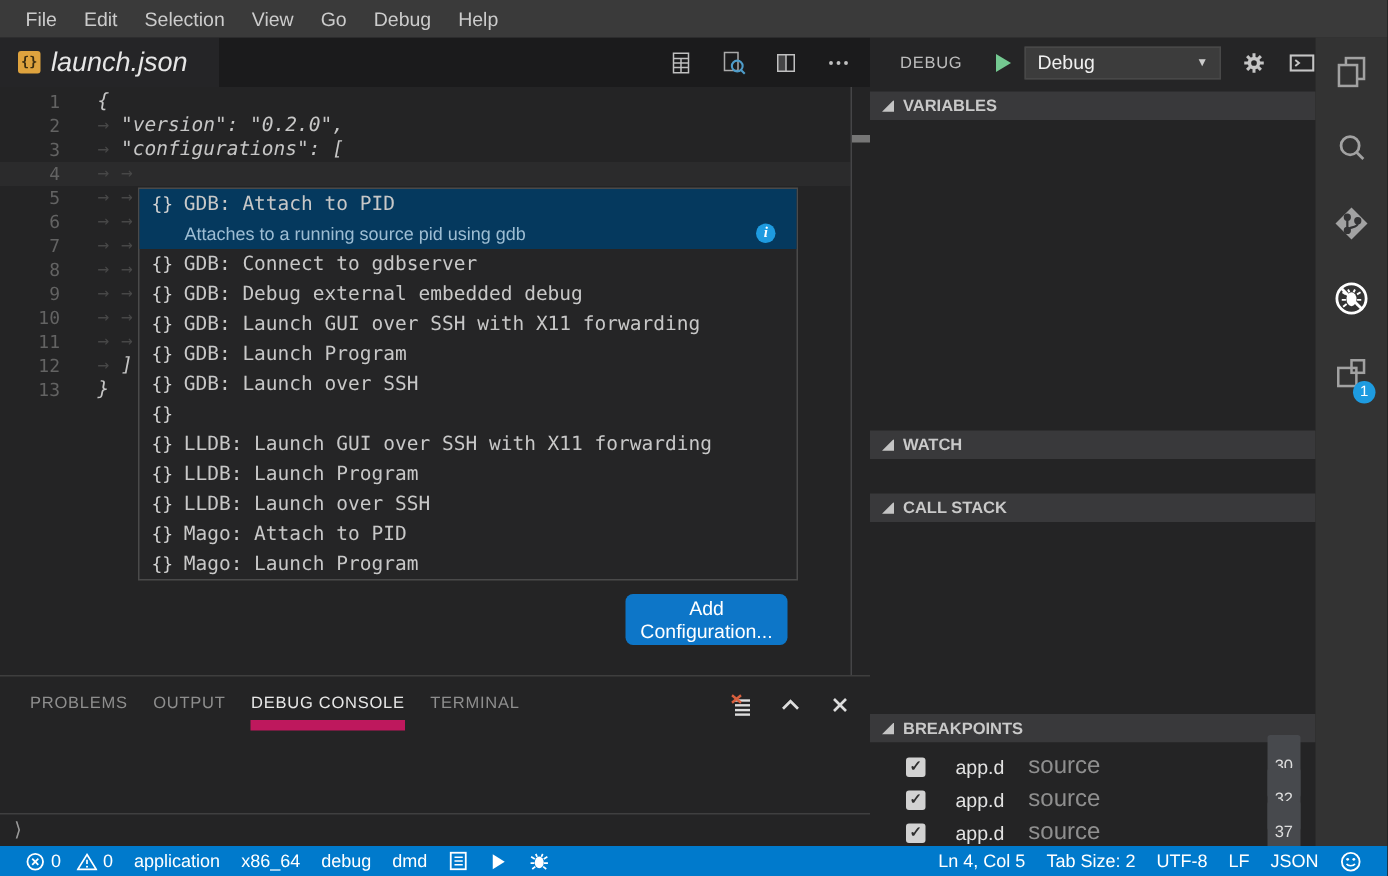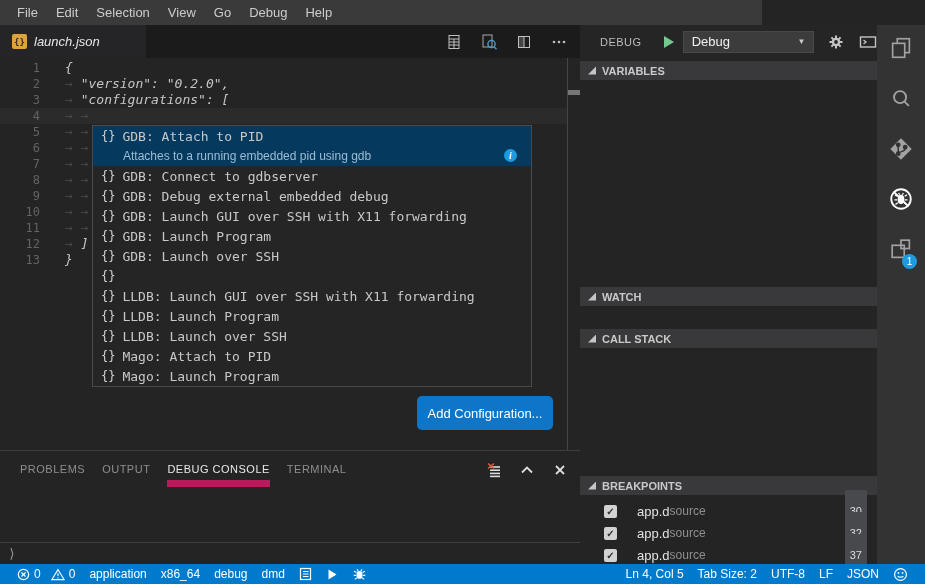--- a/index.html
+++ b/index.html
@@ -1,33 +1,33 @@
 <!DOCTYPE html>
 <html><head>
 <meta charset="utf-8">
 <style>
   * { margin:0; padding:0; box-sizing:border-box; }
   html,body { width:925px; height:584px; background:#1e1e1e; overflow:hidden; }
   body { font-family:"Liberation Sans", sans-serif; }
   .app { position:relative; width:925px; height:584px; background:#242425; }
 
   
-  .menubar { position:absolute; left:0; top:0; width:762px; height:25px; background:#3a3a3a;
+  .menubar { position:absolute; left:0; top:0; width:925px; height:25px; background:#3a3a3a;
              display:flex; align-items:center; padding-left:8px; z-index:5; }
   .menu-item { color:#cccccc; font-size:13px; padding:0 9px; height:25px; line-height:25px; cursor:default; }
 
   
   .editor-part { position:absolute; left:0; top:25px; width:580px; height:539px; }
 
   .tabbar { position:absolute; left:0; top:0; width:580px; height:33px; background:#1b1b1c; }
   .tab { position:absolute; left:0; top:0; height:33px; width:146px; background:#252527;
          display:flex; align-items:center; padding-left:12px; }
   .json-file-icon { width:15px; height:15px; border-radius:2px; background:#dfa33e; color:#3a2c10;
          font:bold 9px "DejaVu Sans Mono", monospace; display:flex; align-items:center; justify-content:center; flex:none; }
-  .tab-label { margin-left:7px; font-style:italic; font-size:13px; color:#e6e6e6; white-space:nowrap; }
+  .tab-label { margin-left:7px; font-style:italic; font-size:18px; color:#e6e6e6; white-space:nowrap; }
   .editor-actions { position:absolute; right:0; top:0; height:33px; display:flex; align-items:center; gap:17px; padding-right:12px; }
   .ea-icon { width:18px; height:18px; display:flex; align-items:center; justify-content:center; }
 
   .editor { position:absolute; left:0; top:33px; width:580px; height:392px; background:#242425; overflow:hidden; }
   .current-line-bg { position:absolute; left:0; top:50px; width:567px; height:16px; background:#2b2b2c; }
   .code-lines { position:absolute; left:0; top:2px; width:567px; }
   .code-line { display:flex; height:16px; }
   .ln { width:40px; flex:none; text-align:right; color:#636363; font:12px "DejaVu Sans Mono", monospace; line-height:16px; }
   .lc { margin-left:25px; white-space:pre; font:italic 13px "DejaVu Sans Mono", monospace; color:#c6c6c6; line-height:16px; }
   .ws { color:#474747; }
@@ -41,21 +41,21 @@
             font:13px "DejaVu Sans Mono", monospace; color:#c8c8c8; white-space:nowrap; }
   .sg-icon { color:#d4d4d4; font:12px "DejaVu Sans Mono", monospace; margin-right:7px; }
   .sg-selected { background:#05395e; }
   .sg-desc { height:20px; display:flex; align-items:center; padding-left:30px; background:#05395e;
              font:12px "Liberation Sans", sans-serif; color:#9dbdd3; position:relative; }
   .info-icon { position:absolute; right:14px; top:3px; width:13px; height:13px; border-radius:50%;
                background:#1e9be0; color:#ffffff; font:bold italic 10px "Liberation Serif", serif;
                display:flex; align-items:center; justify-content:center; }
 
   
-  .add-config { position:absolute; left:417px; top:371px; width:136px; height:34px; background:#0d76c8;
+  .add-config { position:absolute; left:417px; top:371px; width:108px; height:34px; background:#0d76c8;
                 border:none; border-radius:5px; color:#ffffff; font-size:13px; font-family:"Liberation Sans", sans-serif;
                 display:flex; align-items:center; justify-content:center; cursor:pointer; z-index:15; }
 
   
   .panel { position:absolute; left:0; top:425px; width:580px; height:114px; background:#242425; border-top:1px solid #3e3e3e; }
   .panel-tabs { display:flex; align-items:center; height:36px; padding-left:20px; gap:17px; }
   .ptab { font-size:11px; letter-spacing:0.5px; color:#8e8e8e; height:36px; line-height:36px; cursor:pointer; }
   .ptab.active { color:#e8e8e8; border-bottom:7px solid #be185d; }
   .panel-actions { position:absolute; right:12px; top:11px; display:flex; gap:17px; align-items:center; }
   .pa-icon { width:16px; height:16px; display:flex; align-items:center; justify-content:center; }
@@ -78,21 +78,21 @@
 
   .sec-h { position:absolute; left:0; width:100%; height:19px; background:#39393b; display:flex; align-items:center;
            padding-left:8px; gap:6px; font-weight:bold; font-size:11px; color:#c9c9c9; cursor:pointer; }
   .twistie { width:8px; height:8px; background:#c4c4c4; clip-path:polygon(100% 0, 100% 100%, 0 100%); flex:none; }
   .sec-body { position:absolute; left:0; width:100%; background:#242425; }
 
   .bp-row { position:absolute; left:0; width:100%; height:22px; display:flex; align-items:center; padding-left:24px; }
   .bp-check { width:13px; height:13px; border-radius:2px; background:#d2d2d2; color:#2e2e2e;
               font:bold 10px "Liberation Sans", sans-serif; display:flex; align-items:center; justify-content:center; cursor:pointer; flex:none; }
   .bp-file { margin-left:20px; font-size:13px; color:#e2e2e2; }
-  .bp-kind { margin-left:0; font-size:12px; color:#8f8f8f; }
+  .bp-kind { margin-left:16px; font-size:16px; color:#8f8f8f; }
   .bp-line { position:absolute; right:10px; background:#47494d; border-radius:2px; padding:15px 5px;
              font-size:11px; color:#dddddd; }
 
   
   .activitybar { position:absolute; left:877px; top:25px; width:48px; height:539px; background:#333333; }
   .ab-icon { position:absolute; left:11px; width:26px; height:26px; display:flex; align-items:center; justify-content:center; cursor:pointer; }
   .ab-badge { position:absolute; left:25px; top:229px; width:15px; height:15px; border-radius:50%; background:#1e9be0;
               color:#ffffff; font-size:10px; display:flex; align-items:center; justify-content:center; z-index:2; }
 
   
@@ -217,21 +217,21 @@
       <div class="ruler-line"></div>
       <div class="ruler-mark"></div>
     </div>
 
     <div class="suggest">
       <div class="sg-row sg-selected">
         <span class="sg-icon">{}</span>
         <span>GDB: Attach to PID</span>
       </div>
       <div class="sg-desc">
-        <span>Attaches to a running embedded pid using gdb</span>
+        <span>Attaches to a running source pid using gdb</span>
         <span class="info-icon">i</span>
       </div>
       <div class="sg-row">
           <span class="sg-icon">{}</span>
           <span>GDB: Connect to gdbserver</span>
         </div>
       <div class="sg-row">
           <span class="sg-icon">{}</span>
           <span>GDB: Debug external embedded debug</span>
         </div>

